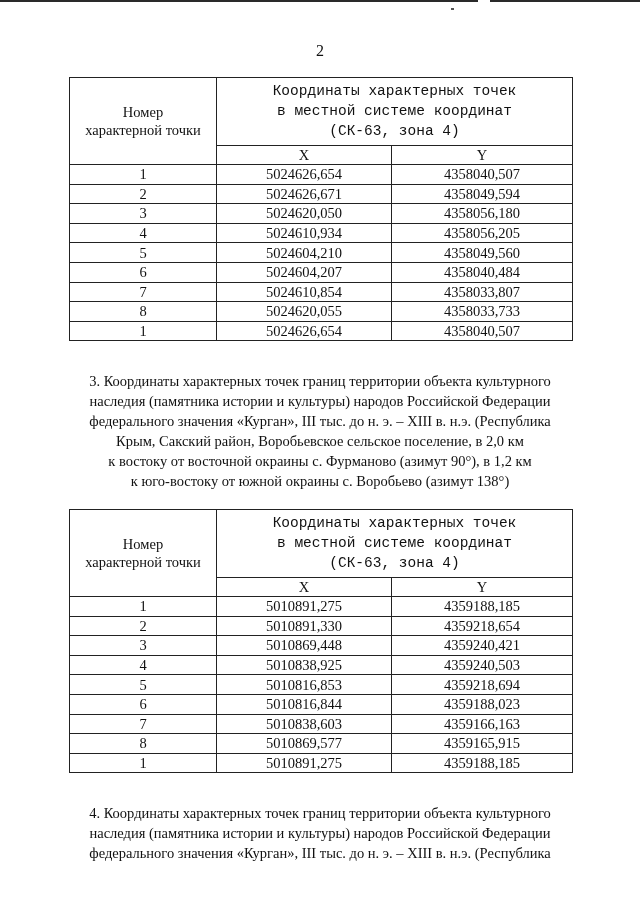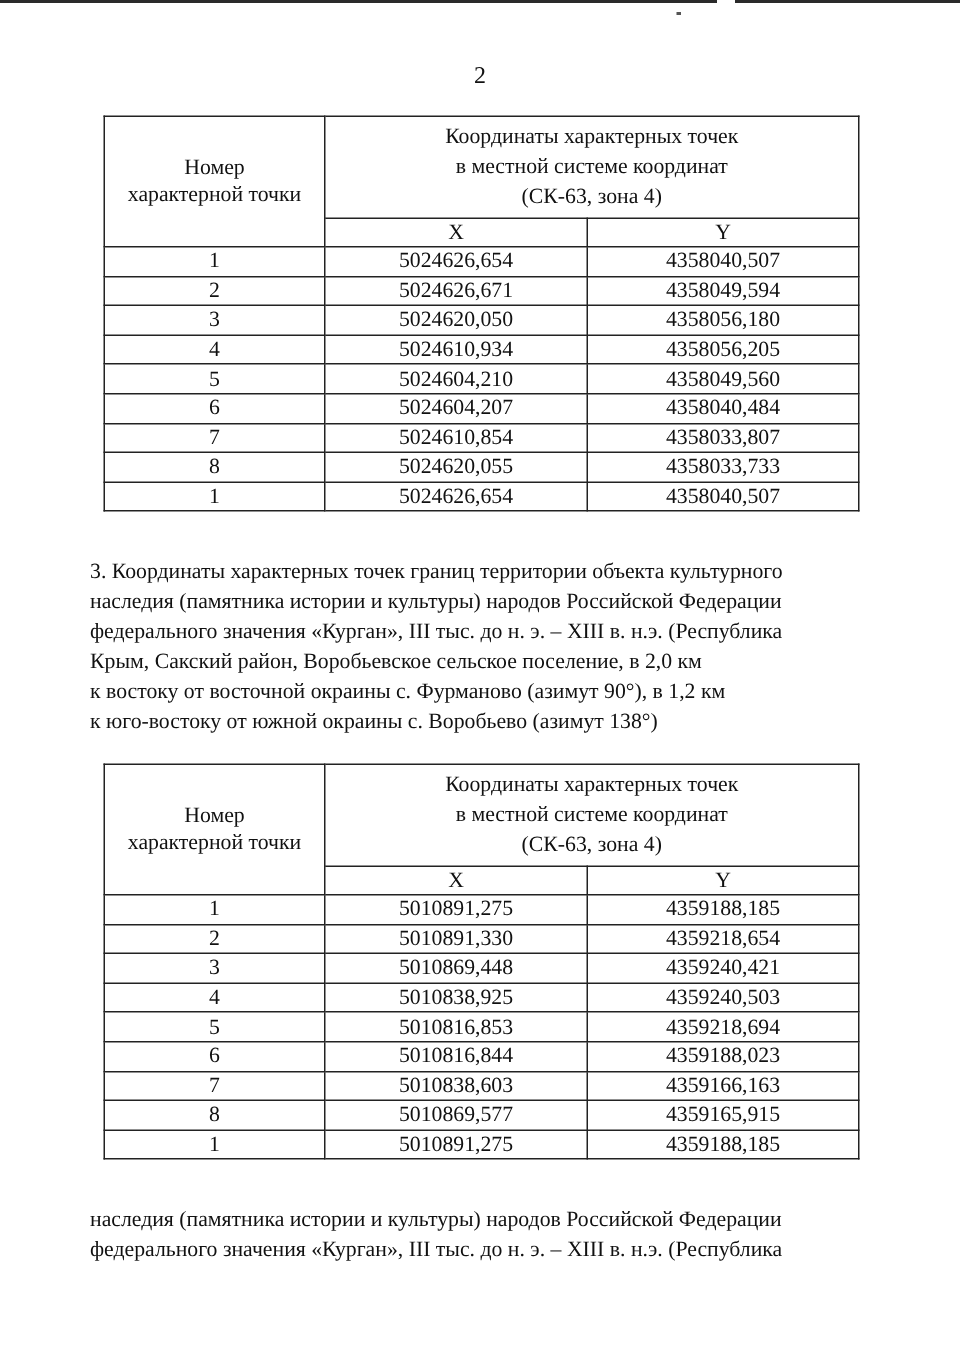--- a/index.html
+++ b/index.html
@@ -13,28 +13,28 @@
     .page-number {
       position: absolute; top: 42px; left: 0; width: 640px; text-align: center; font-size: 16px;
     }
     table.coords {
       position: absolute; left: 69px; width: 504px; border-collapse: collapse; font-size: 14.5px;
     }
     table.coords td {
       border: 1px solid #222; text-align: center; padding: 0; line-height: 18px;
     }
     table.coords td.head-num { width: 146px; }
-    table.coords td.head-coords { line-height: 20px; padding: 3px 0 4px; }
+    table.coords td.head-coords { line-height: 20px; padding: 3px 0 4px; font-family: Liberation Mono, monospace; }
     table.coords td.col-x { width: 174px; }
     table.coords tr.data-row td { height: 18.6px; }
     table.coords tr.axis-row td { height: 18px; }
     #table1 { top: 77px; }
     #table2 { top: 509px; }
     .section {
-      position: absolute; left: 60px; width: 520px; font-size: 14.5px; line-height: 20px;
+      position: absolute; left: 60px; width: 520px; text-align: center; font-size: 14.5px; line-height: 20px;
     }
     #section3 { top: 371px; }
     #section4 { top: 803px; }
   </style>
 </head>
 <body>
 
 <div class="scan-line"></div>
 <div class="scan-gap"></div>
 <div class="speck"></div>
@@ -174,15 +174,16 @@
   </tr>
   <tr class="data-row">
     <td>1</td>
     <td>5010891,275</td>
     <td>4359188,185</td>
   </tr>
 </tbody>
   </table>
 
 <div class="section" id="section4">
+  <div>4. Координаты характерных точек границ территории объекта культурного</div>
   <div>наследия (памятника истории и культуры) народов Российской Федерации</div>
   <div>федерального значения «Курган», III тыс. до н. э. – XIII в. н.э. (Республика</div>
 </div>
 
 </body></html>

